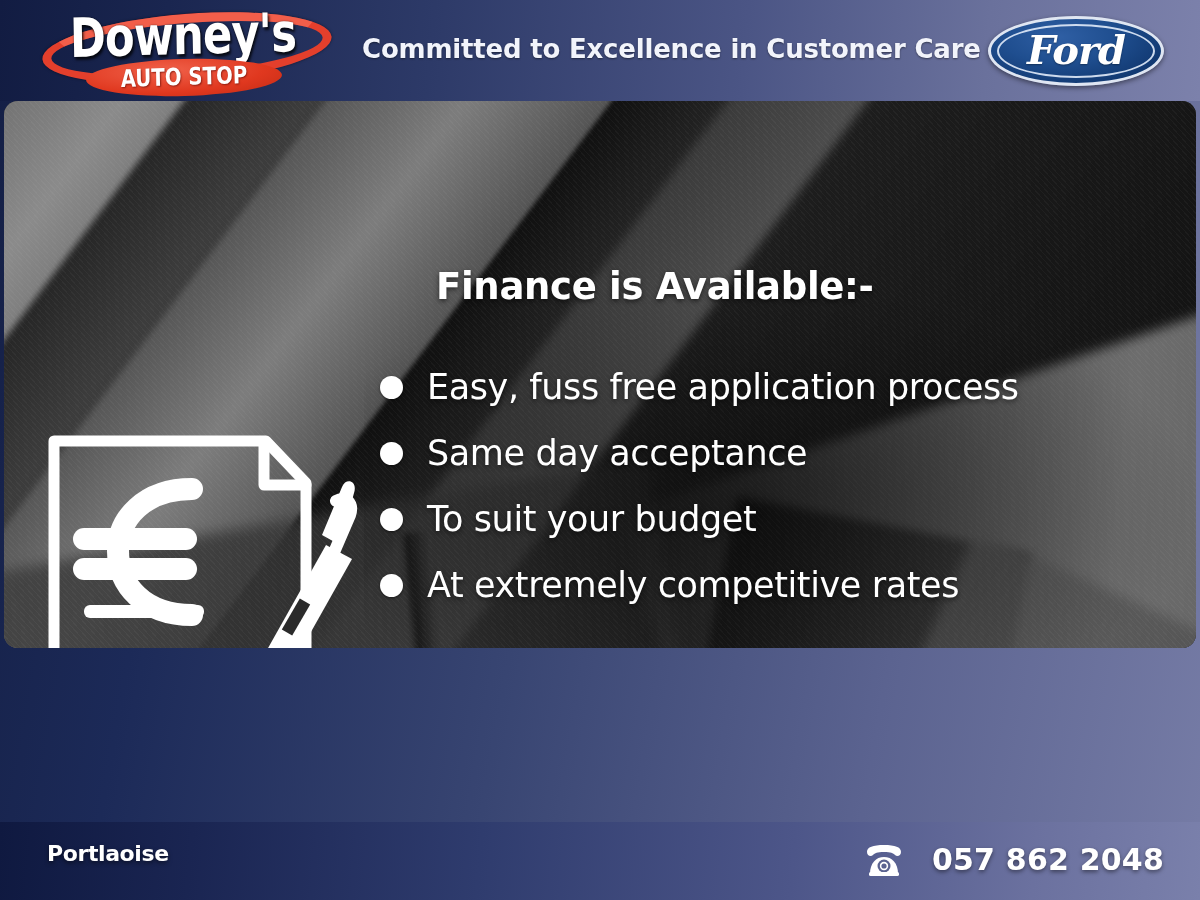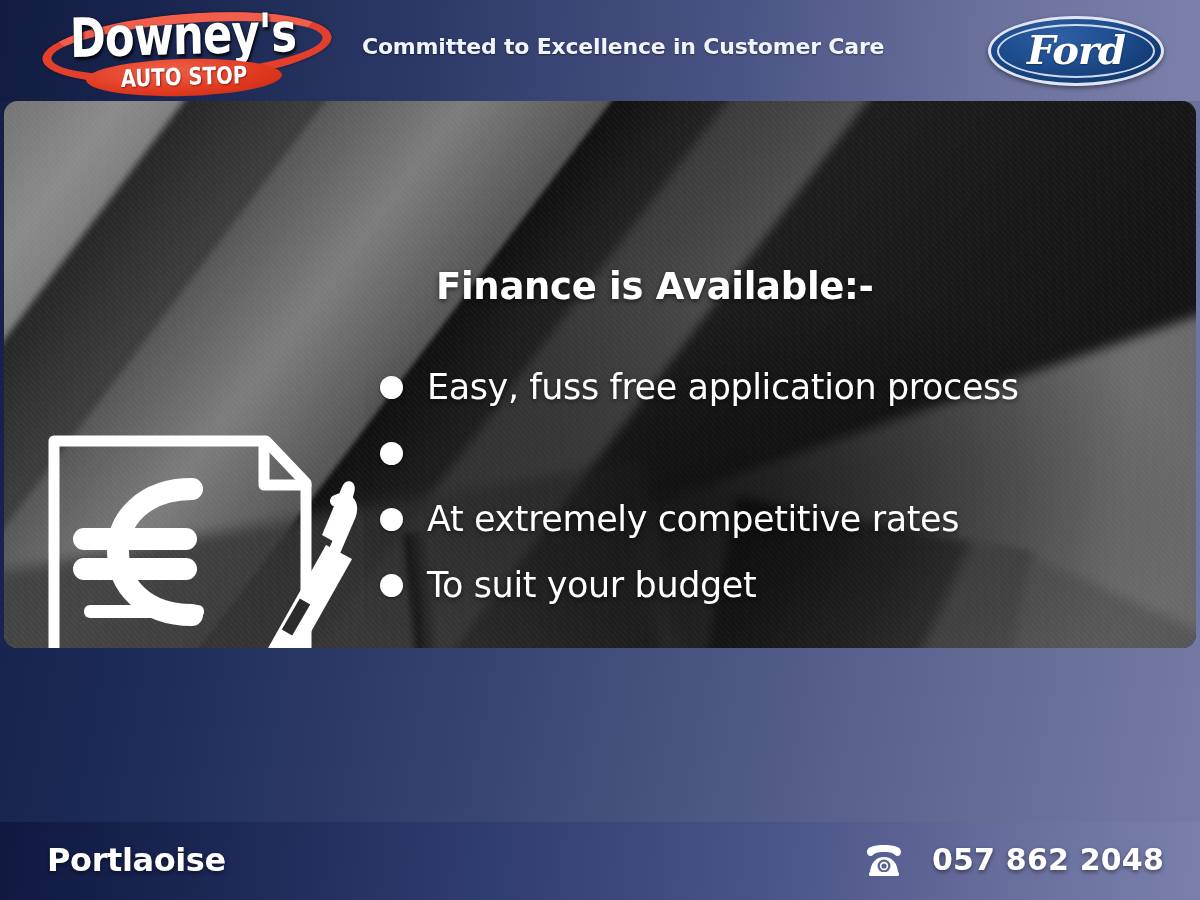--- a/index.html
+++ b/index.html
@@ -104,21 +104,21 @@
     z-index: 5;
     letter-spacing: 0px;
     text-shadow: 1px 1px 2px rgba(120,20,10,.8);
   }
 
   #tagline {
     position: absolute;
     left: 362px;
     top: 34px;
     font-family: "DejaVu Sans", sans-serif;
-    font-size: 22px;
+    font-size: 26px;
     font-weight: bold;
     color: #f2f4fb;
     letter-spacing: -0.2px;
     text-shadow: 0 1px 2px rgba(0,0,0,.45);
     white-space: nowrap;
   }
 
   
   #ford-logo {
     position: absolute;
@@ -340,21 +340,21 @@
     width: 1200px;
     height: 78px;
     background: linear-gradient(95deg, #0f1940 0%, #1a2552 16%, #2f3c6e 40%, #4d5689 66%, #6b719f 86%, #7a80ab 100%);
     z-index: 5;
   }
   #location {
     position: absolute;
     left: 47px;
     top: 19px;
     font-family: "DejaVu Sans", sans-serif;
-    font-size: 32px;
+    font-size: 22px;
     font-weight: bold;
     color: #ffffff;
     letter-spacing: -0.4px;
     text-shadow: 0 2px 4px rgba(0,0,0,.5);
   }
   #phone-block {
     position: absolute;
     right: 36px;
     top: 20px;
     display: flex;
@@ -448,28 +448,29 @@
     <div id="content">
       <div id="heading">Finance is Available:-</div>
 
       <div id="bullets">
         <div class="bullet-row">
           <span class="bullet-dot"></span>
           <span class="bullet-text">Easy, fuss free application process</span>
         </div>
         <div class="bullet-row">
           <span class="bullet-dot"></span>
+          <span class="bullet-text">Same day acceptance</span>
+        </div>
+        <div class="bullet-row">
+          <span class="bullet-dot"></span>
+          <span class="bullet-text">To suit your budget</span>
         </div>
         <div class="bullet-row">
           <span class="bullet-dot"></span>
           <span class="bullet-text">At extremely competitive rates</span>
-        </div>
-        <div class="bullet-row">
-          <span class="bullet-dot"></span>
-          <span class="bullet-text">To suit your budget</span>
         </div>
       </div>
     </div>
   </div>
 
   <div id="footer">
     <div id="location">Portlaoise</div>
 
     <div id="phone-block">
       <span id="phone-icon">

